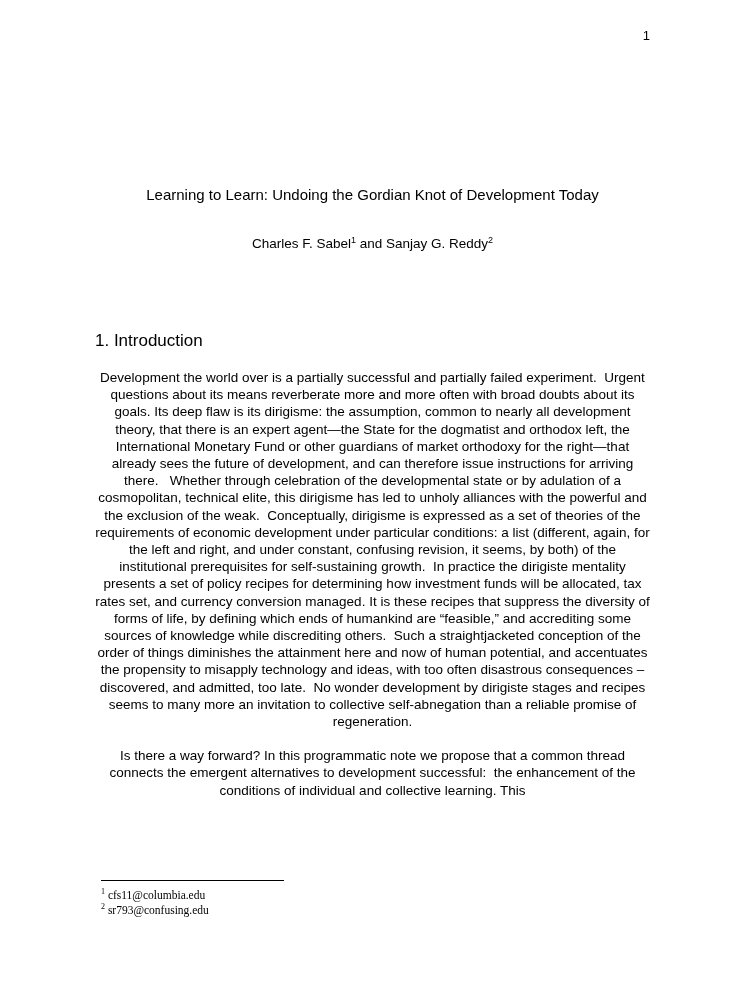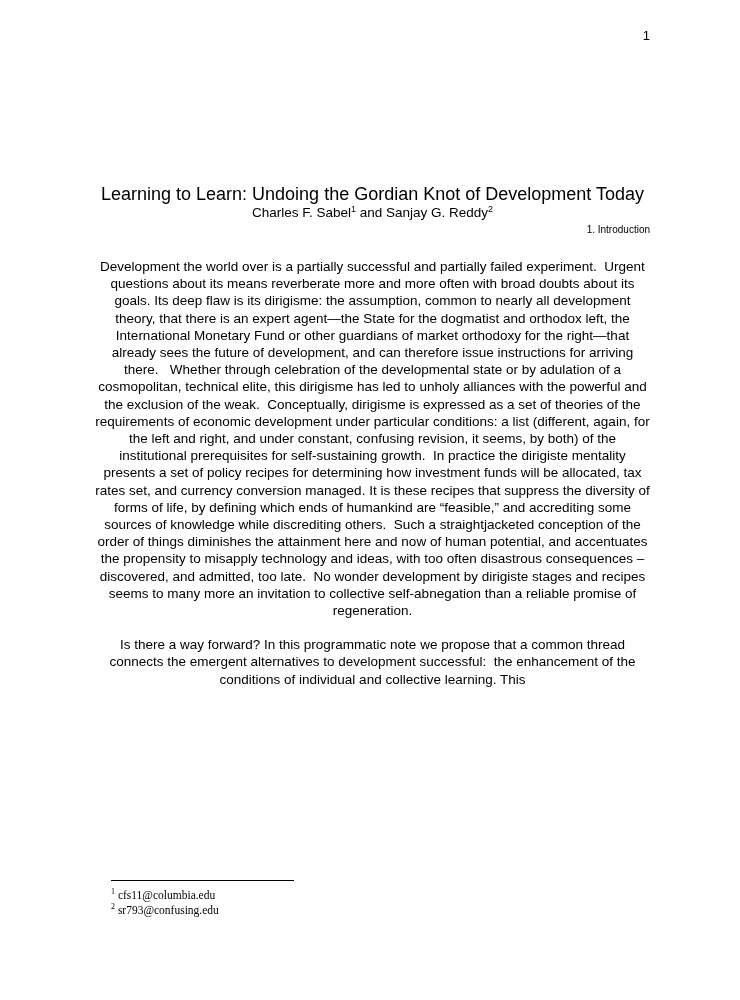--- a/index.html
+++ b/index.html
@@ -18,52 +18,53 @@
     padding: 28px 90px 0 95px;
   }
   .page-number {
     text-align: right;
     font-size: 13px;
     line-height: 16px;
   }
   .title {
     margin-top: 141px;
     text-align: center;
-    font-size: 18px;
+    font-size: 15px;
     font-weight: normal;
     line-height: 19px;
   }
   .authors {
+    margin-top: 31px;
     text-align: center;
     font-size: 13.5px;
     line-height: 17px;
   }
   .authors sup {
     font-size: 9px;
     line-height: 0;
   }
   .section-heading {
-    font-size: 10px;
+    margin-top: 80px;
+    font-size: 17px;
     font-weight: normal;
     line-height: 18px;
-    text-align: right;
   }
   .body-para {
     margin-top: 19px;
     font-size: 13.5px;
     line-height: 17.2px;
     text-align: center;
     white-space: pre-wrap;
   }
   .body-para.second {
     margin-top: 17px;
   }
   .footnote-area {
     position: absolute;
-    left: 111px;
+    left: 101px;
     top: 880px;
     width: 555px;
   }
   .footnote-rule {
     width: 183px;
     height: 0;
     border-top: 1px solid #000000;
     margin-bottom: 7px;
   }
   .footnote {

